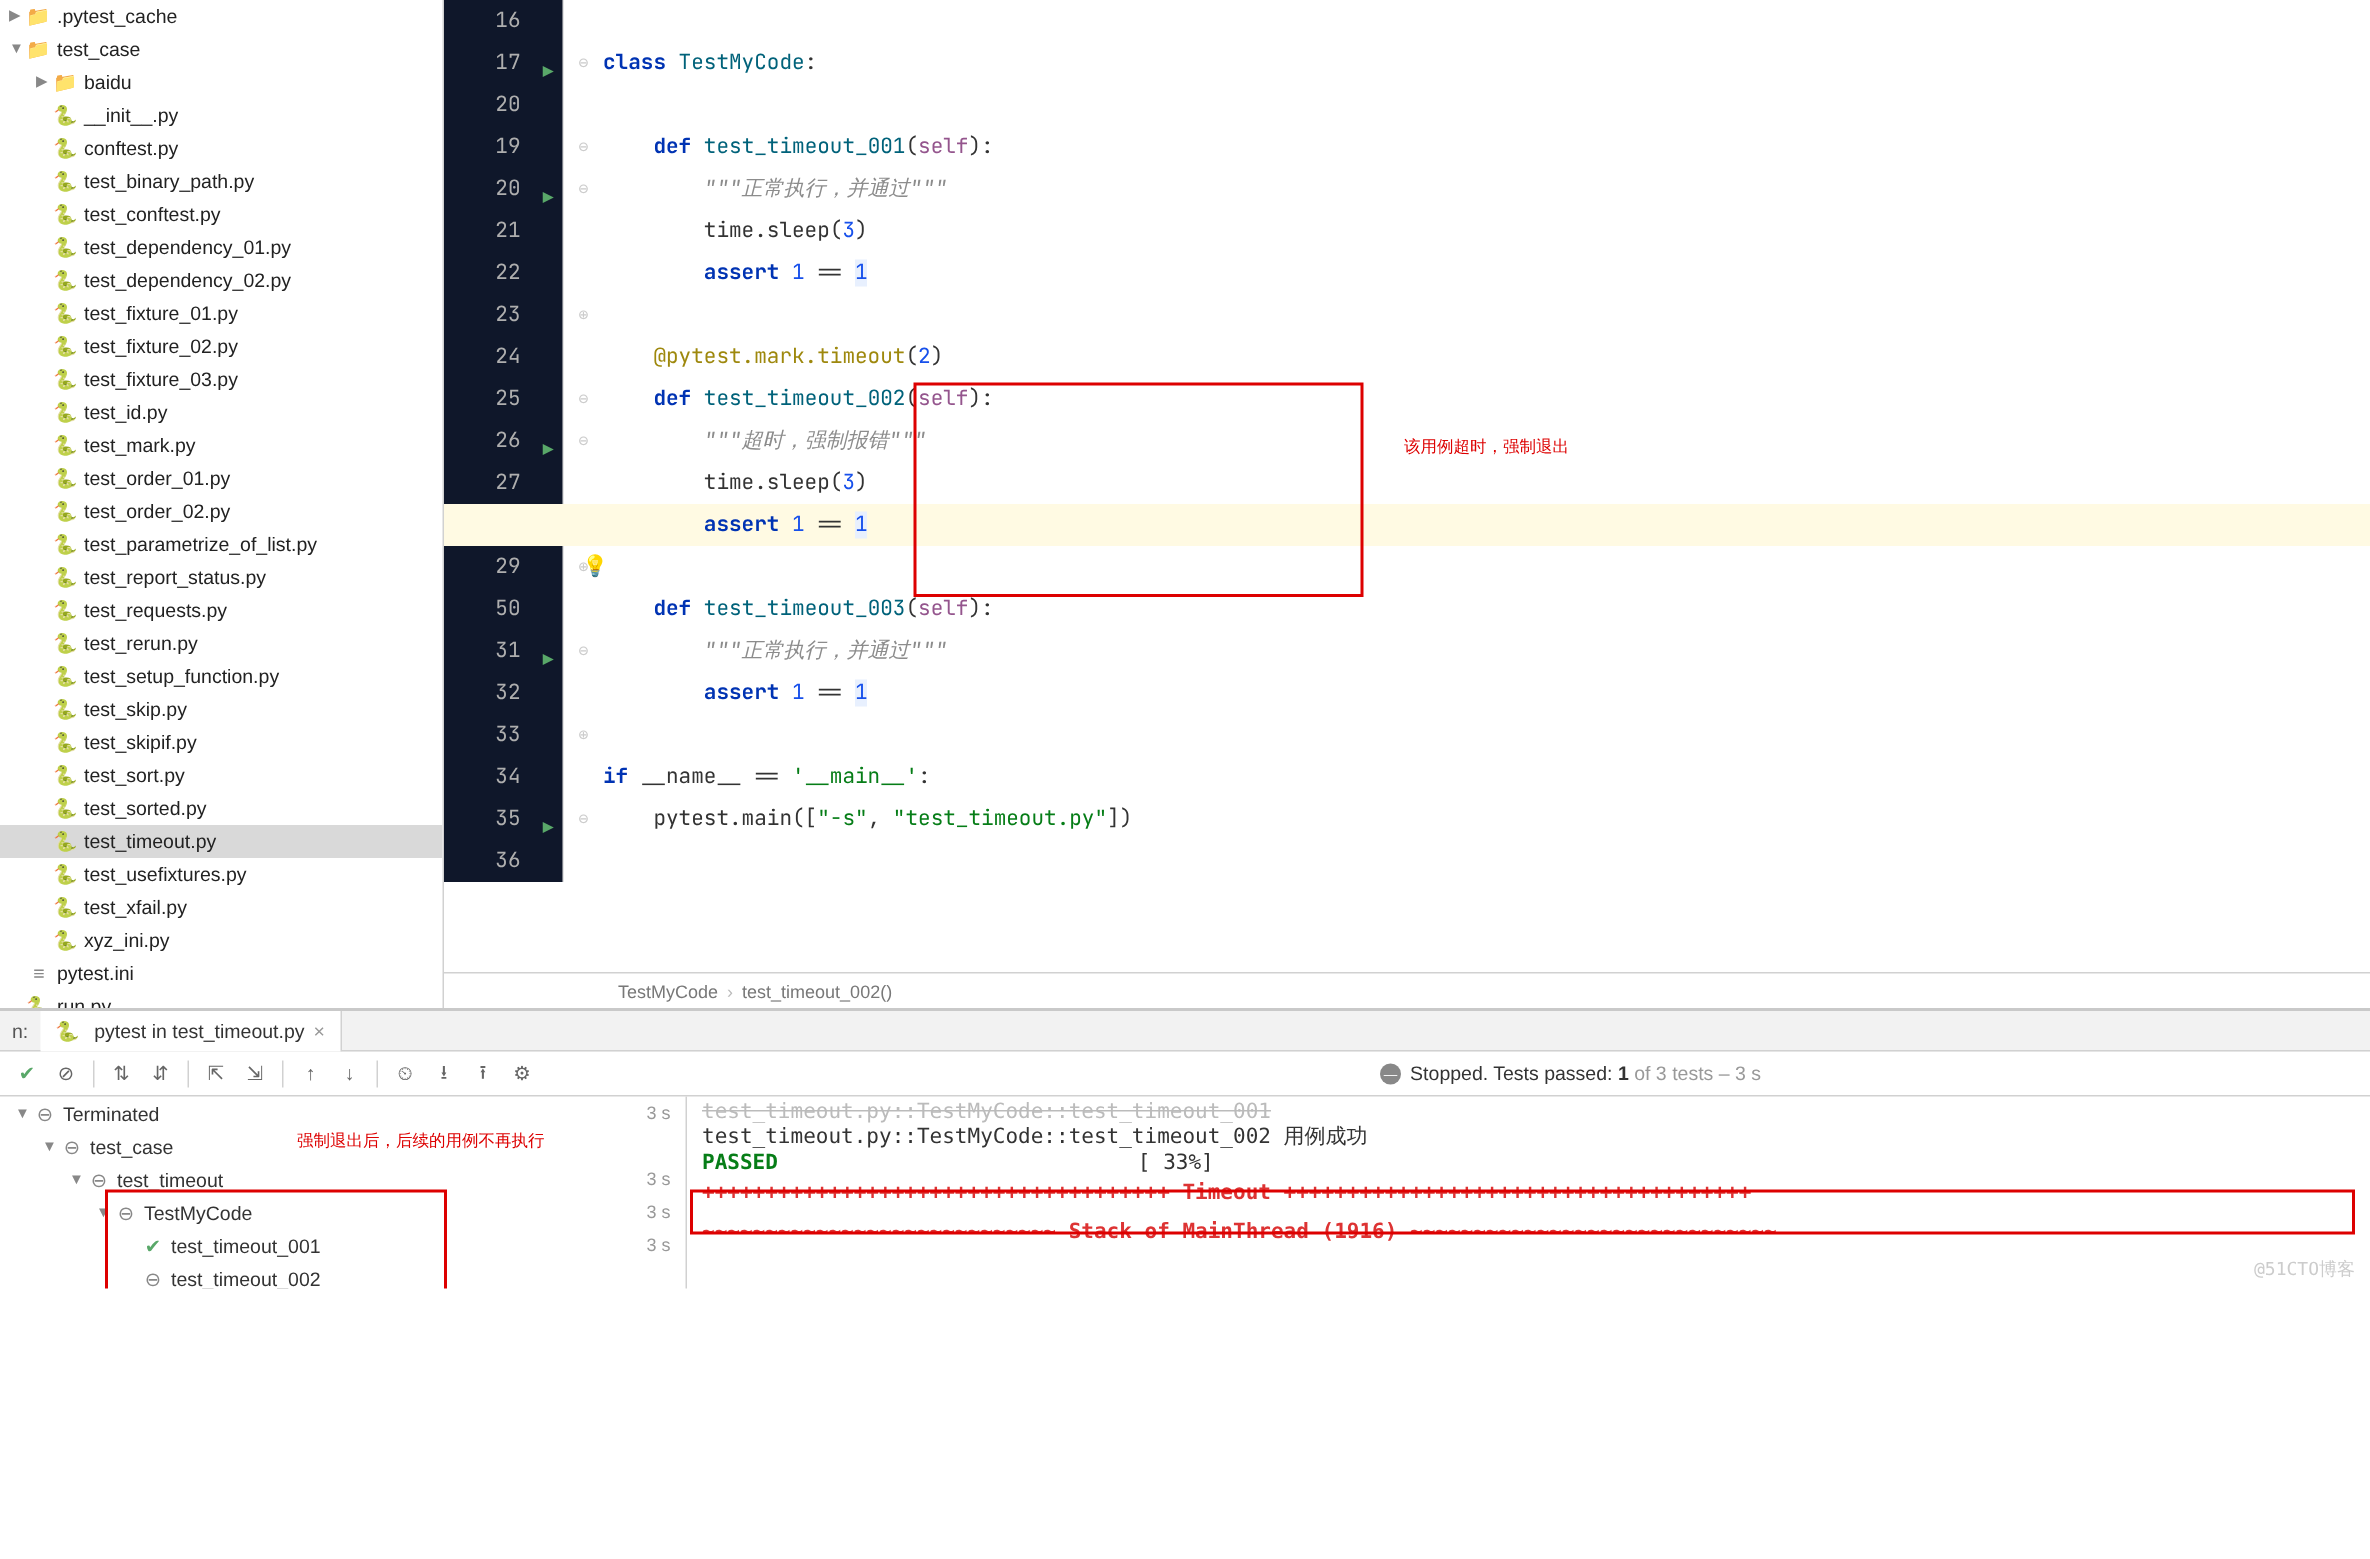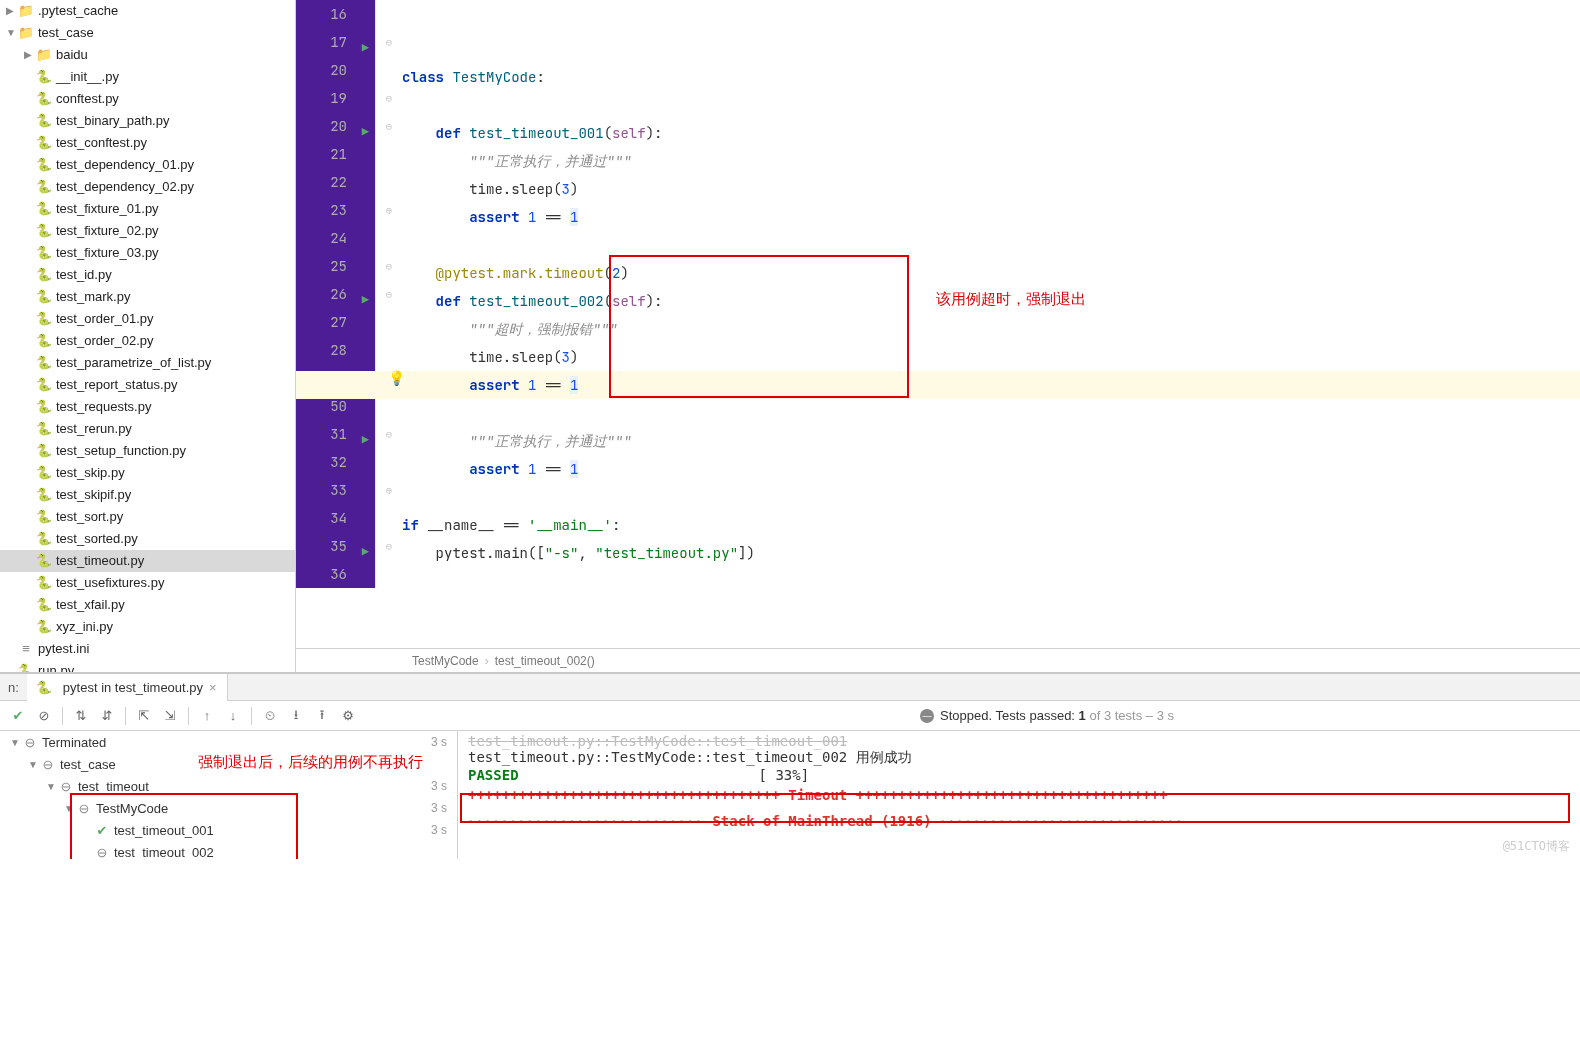--- a/index.html
+++ b/index.html
@@ -11,38 +11,38 @@
   .tree-row.selected { background: #d9d9d9; }
   .carrot { width: 12px; display: inline-block; color: #888; font-size: 10px; }
   .ico { width: 16px; height: 16px; display: inline-flex; align-items: center; justify-content: center; margin-right: 4px; }
   .ico-dir { color: #aaa; }
   .ico-py { color: #4b8bbe; }
   .ico-ini { color: #888; }
   .fname { color: #222; }
   
   .editor { flex: 1; display: flex; flex-direction: column; background: #fff; position: relative; }
   .code-area { flex: 1; position: relative; font-family: "JetBrains Mono", Consolas, monospace; font-size: 14px; }
-  .gutter { position: absolute; left: 0; top: 0; width: 80px; text-align: right; color: #aeaeae; background: #4c1d95; border-right: 1px solid #e4e4e4; }
+  .gutter { position: absolute; left: 0; top: 0; width: 80px; text-align: right; color: #aeaeae; background: #0f172a; border-right: 1px solid #e4e4e4; }
   .gutter .ln { height: 28px; line-height: 28px; padding-right: 28px; position: relative; }
   .run-marker { position: absolute; right: 6px; top: 6px; color: #59a869; font-size: 12px; }
   .fold-gutter { position: absolute; left: 80px; top: 0; width: 26px; }
   .fold-gutter .fm { height: 28px; display: flex; align-items: center; justify-content: center; color: #ccc; font-size: 11px; }
-  .code-lines { position: absolute; left: 106px; top: 0; right: 0; margin-top: 35px; }
+  .code-lines { position: absolute; left: 106px; top: 0; right: 0; }
   .cl { height: 28px; line-height: 28px; white-space: pre; }
   .cl.hl { background: #fffae3; margin-left: -106px; padding-left: 106px; }
   .bulb { position: absolute; left: 92px; top: 369px; font-size: 14px; z-index: 5; }
   .kw { color: #0033b3; font-weight: bold; }
   .fn { color: #00627a; }
   .dec { color: #9e880d; }
   .self { color: #94558d; }
   .num { color: #1750eb; }
   .str { color: #067d17; font-weight: normal; }
   .docstr { color: #8c8c8c; font-style: italic; }
   .red-box { position: absolute; border: 2px solid #d00; pointer-events: none; z-index: 3; }
-  .red-annot { position: absolute; color: #d00; font-size: 15px; font-family: "Microsoft YaHei", sans-serif; z-index: 4; }
+  .red-annot { position: absolute; color: #d00; font-size: 11px; font-family: "Microsoft YaHei", sans-serif; z-index: 4; }
   
   .breadcrumbs { height: 24px; border-top: 1px solid #d1d1d1; padding-left: 116px; display: flex; align-items: center; font-size: 12px; color: #787878; background: #fff; gap: 6px; }
   .crumb-sep { color: #bbb; }
   
   .bottom-panel { border-top: 2px solid #c9c9c9; background: #fff; }
   .tab-bar { height: 27px; display: flex; align-items: center; border-bottom: 1px solid #d1d1d1; background: #f2f2f2; }
   .tab-label { padding: 0 8px; color: #555; }
   .tab { background: #fff; height: 27px; display: flex; align-items: center; padding: 0 10px; border-right: 1px solid #d1d1d1; gap: 6px; }
   .tab .close { color: #999; cursor: pointer; }
   
@@ -286,20 +286,21 @@
           <div class="cl">        <span class="docstr">"""正常执行，并通过"""</span></div>
           <div class="cl">        time.sleep(<span class="num">3</span>)</div>
           <div class="cl">        <span class="kw">assert</span> <span class="num">1</span> == <span style="background:#e8f0fe"><span class="num">1</span></span></div>
           <div class="cl"></div>
           <div class="cl">    <span class="dec">@pytest.mark.timeout</span>(<span class="num">2</span>)</div>
           <div class="cl">    <span class="kw">def</span> <span class="fn">test_timeout_002</span>(<span class="self">self</span>):</div>
           <div class="cl">        <span class="docstr">"""超时，强制报错"""</span></div>
           <div class="cl">        time.sleep(<span class="num">3</span>)</div>
           <div class="cl hl">        <span class="kw">assert</span> <span class="num">1</span> == <span style="background:#e8f0fe"><span class="num">1</span></span></div>
           <div class="cl"></div>
+          <div class="cl">    <span class="kw">def</span> <span class="fn">test_timeout_003</span>(<span class="self">self</span>):</div>
           <div class="cl">        <span class="docstr">"""正常执行，并通过"""</span></div>
           <div class="cl">        <span class="kw">assert</span> <span class="num">1</span> == <span style="background:#e8f0fe"><span class="num">1</span></span></div>
           <div class="cl"></div>
           <div class="cl"><span class="kw">if</span> __name__ == <span class="str">'__main__'</span>:</div>
           <div class="cl">    pytest.main([<span class="str">"-s"</span>, <span class="str">"test_timeout.py"</span>])</div>
         </div>
       <div class="red-box" id="red-box-1" style="left: 313px; top: 255px; width: 300px; height: 143px;"></div>
       <div class="red-annot" id="annot-1" style="left: 640px; top: 290px;">该用例超时，强制退出</div>
     </div>
     <div class="breadcrumbs">

